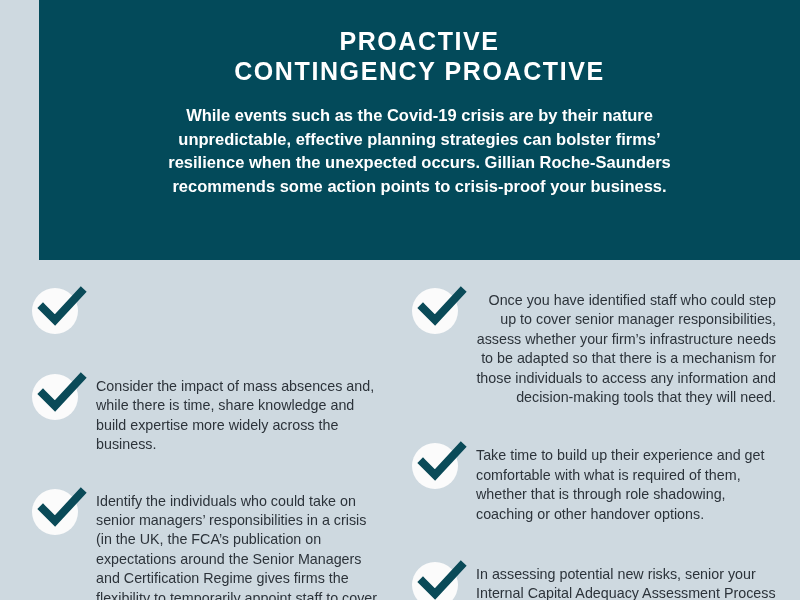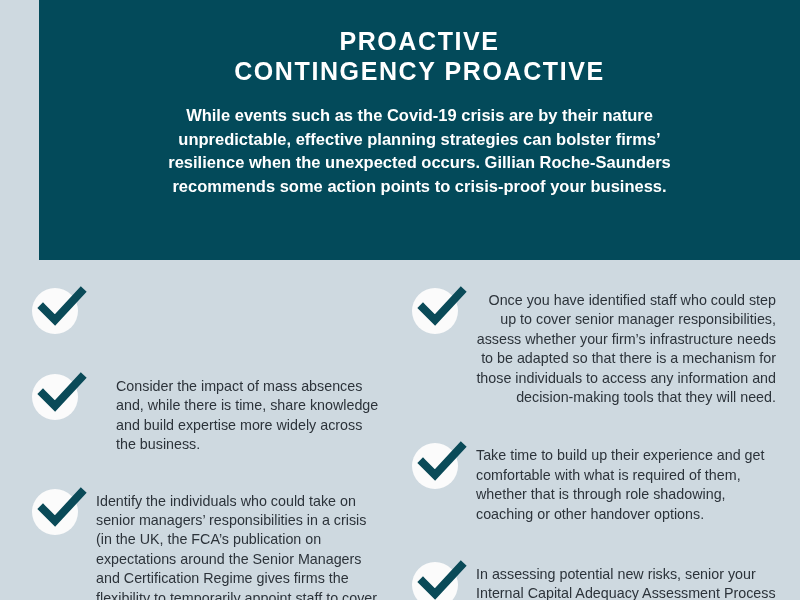--- a/index.html
+++ b/index.html
@@ -138,21 +138,21 @@
 
       <div class="point" style="margin-bottom:34px;">
         <span class="check-wrap">
           <span class="check-circle"></span>
           <svg class="check-mark" viewBox="0 0 52 52">
             <path d="M8 26 L20 38 L46 10" fill="none" stroke="#0a4a58" stroke-width="8" stroke-linecap="square" stroke-linejoin="miter"></path>
           </svg>
         </span>
       </div>
 
-      <div class="point" style="margin-bottom:28px;gap:20px;">
+      <div class="point" style="margin-bottom:28px;">
         <span class="check-wrap">
           <span class="check-circle"></span>
           <svg class="check-mark" viewBox="0 0 52 52">
             <path d="M8 26 L20 38 L46 10" fill="none" stroke="#0a4a58" stroke-width="8" stroke-linecap="square" stroke-linejoin="miter"></path>
           </svg>
         </span>
         <div class="point-text">Consider the impact of mass absences and, while there is time, share knowledge and build expertise more widely across the business.</div>
       </div>
 
       <div class="point">

